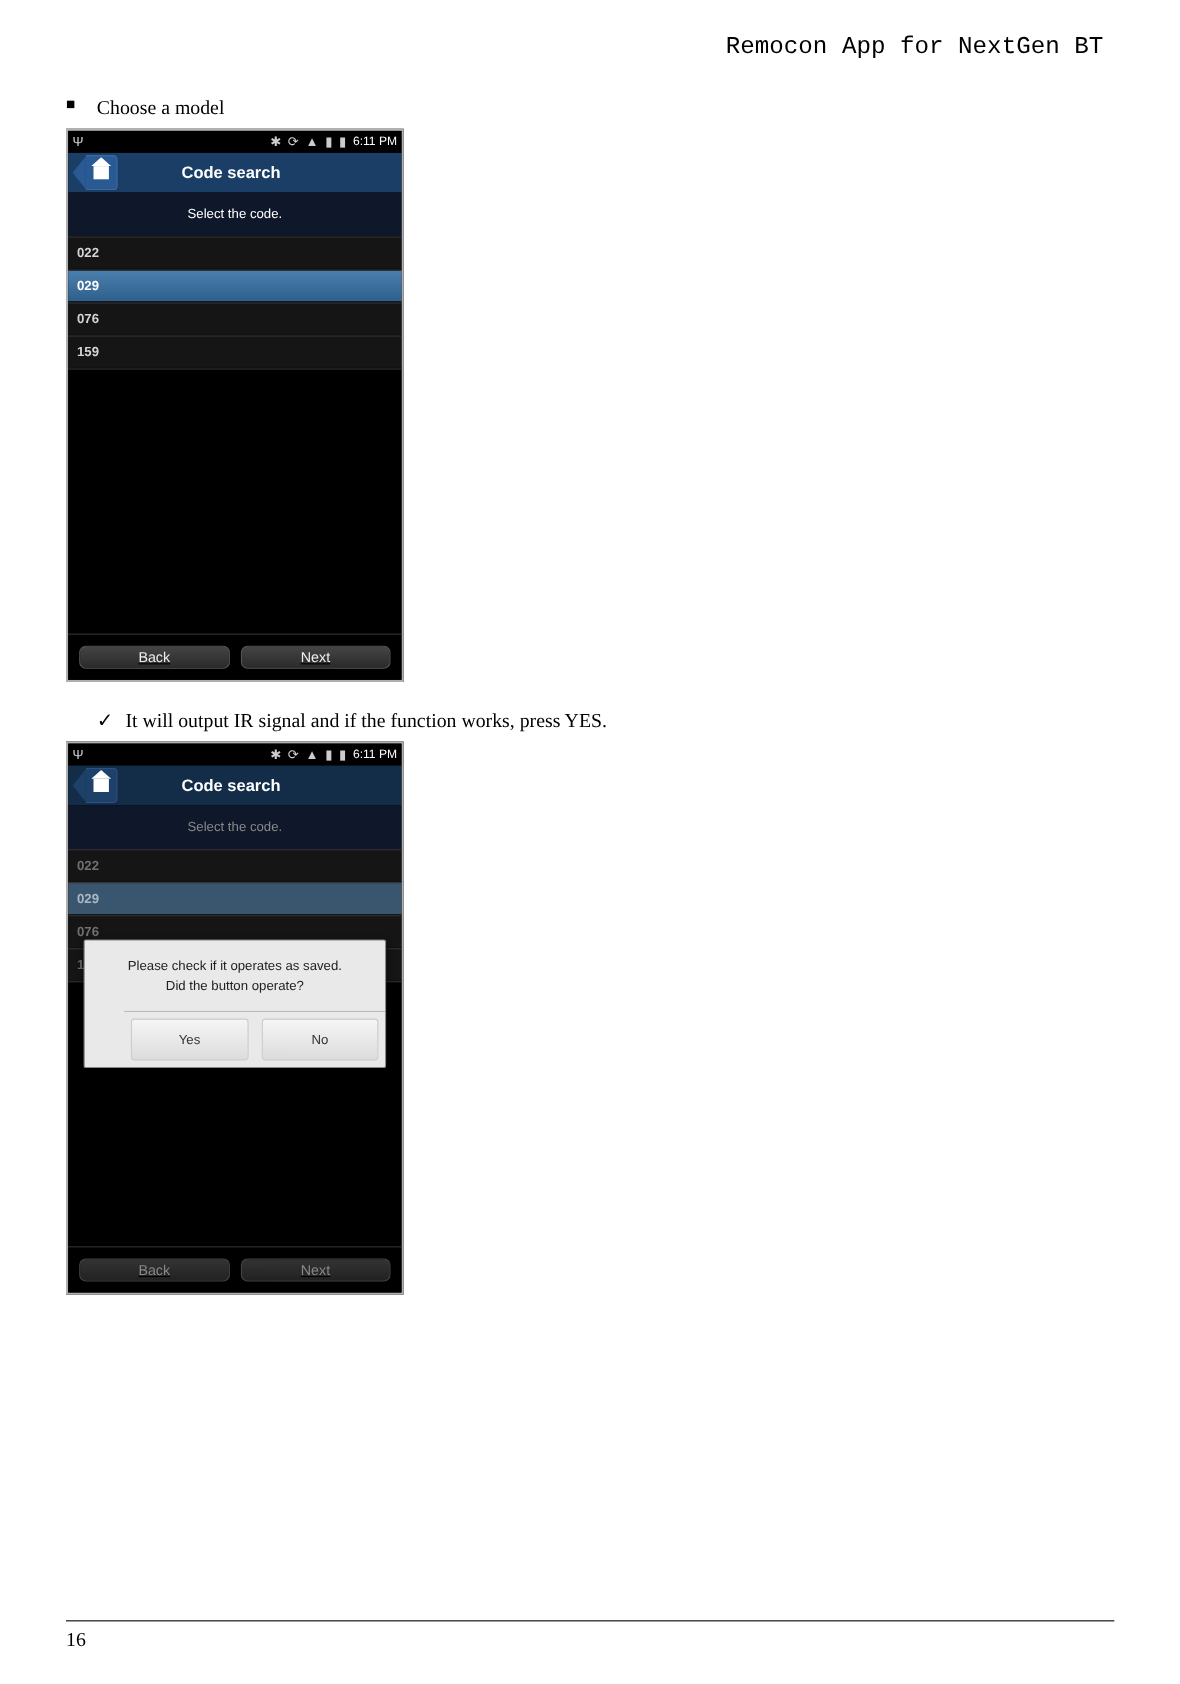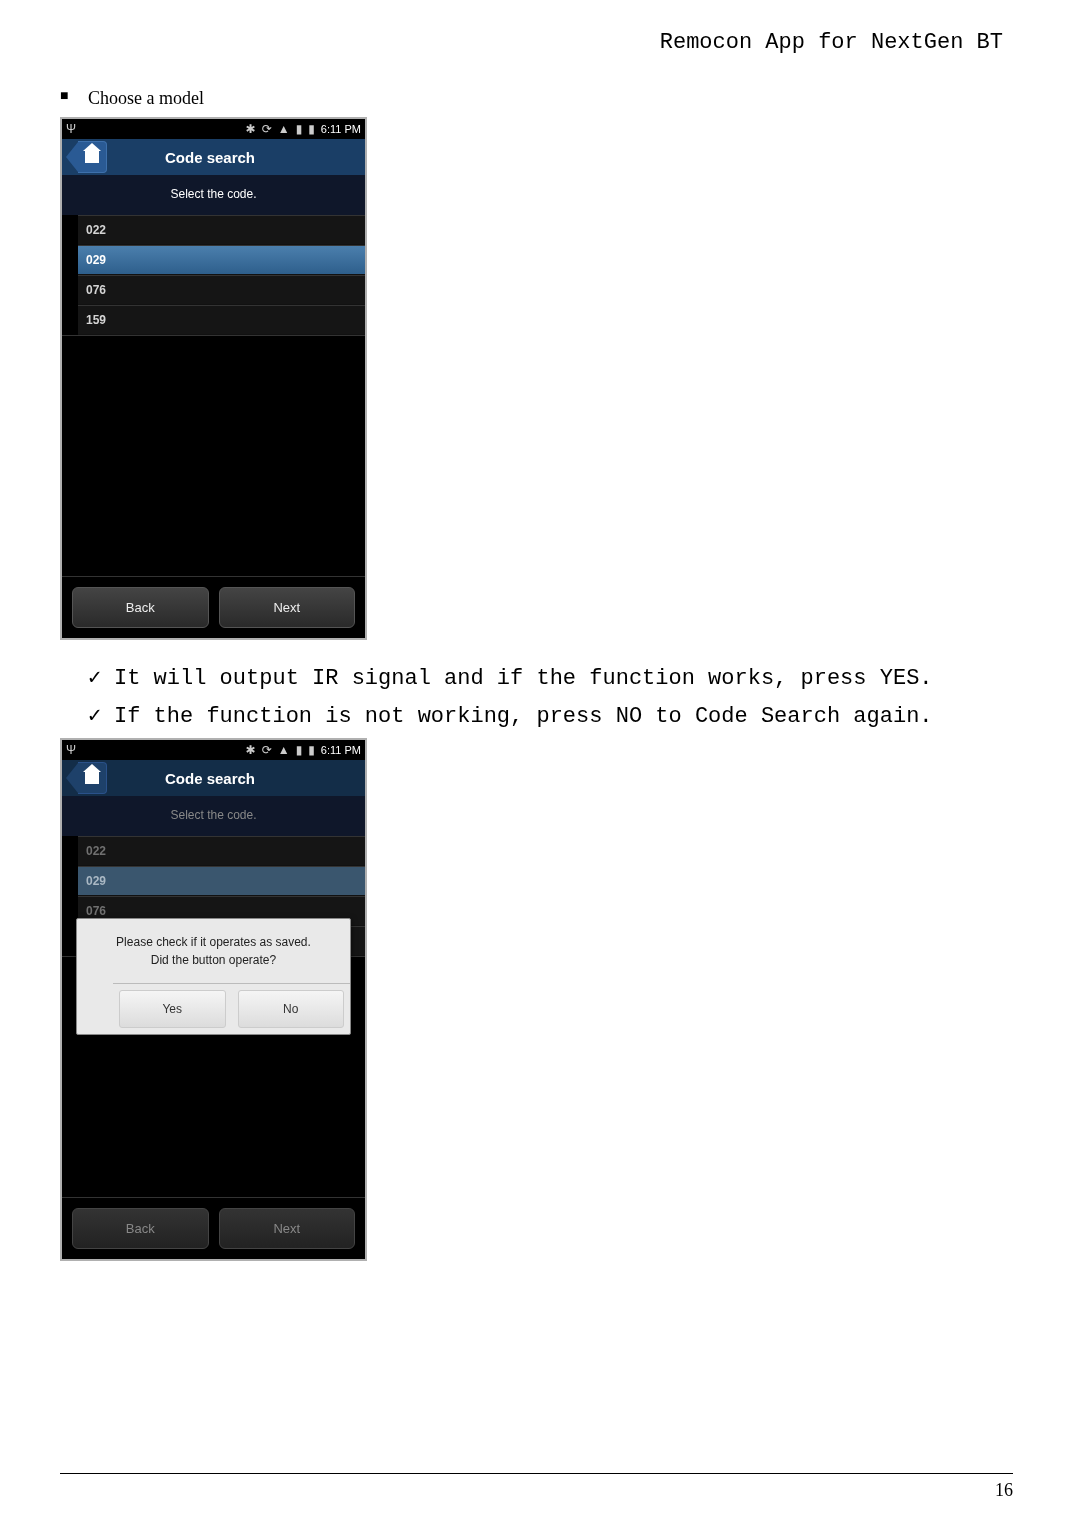--- a/index.html
+++ b/index.html
@@ -6,55 +6,55 @@
   .page { width:1073px; height:1531px; margin:0 auto; position:relative; box-sizing:border-box; padding:40px 60px 40px 60px; }
   .doc-header { text-align:right; font-size:22px; font-family:Liberation Mono, monospace; padding-right:10px; margin-top:-10px;}
   .content { margin-top:30px; }
   .row { display:flex; margin-bottom:18px;flex-direction:column; }
   .text-col { flex:1 1 auto; padding-right:10px; }
   .phone-col { flex:0 0 303px; }
   ul.square { list-style:none; padding:0; margin:0; }
   ul.square > li { position:relative; padding-left:28px; font-size:18px; margin-bottom:5px; line-height:1.5; }
   ul.square > li::before { content:"■"; position:absolute; left:0; top:0px; font-size:14px; }
   ul.check { list-style:none; padding:0; margin:4px 0 0 28px; }
-  ul.check > li { position:relative; padding-left:26px; font-size:22px; line-height:1.5; margin-bottom:5px; text-align:justify;font-family:Liberation Mono, monospace; }
+  ul.check > li { position:relative; padding-left:26px; font-size:18px; line-height:1.5; margin-bottom:5px; text-align:justify; }
   ul.check > li::before { content:"✓"; position:absolute; left:0; top:0px; }
   
   .phone { width:303px; background:#000; border:2px solid #b0b0b0; font-family:Arial, Helvetica, sans-serif; }
   .statusbar { height:20px; background:#000; color:#fff; display:flex; align-items:center; justify-content:space-between; font-size:11px; padding:0 4px; }
   .statusbar .left { display:flex; gap:6px; align-items:center;}
   .statusbar .right { display:flex; gap:6px; align-items:center;}
   .sb-icon { color:#ccc; font-size:12px; }
   .appbar { height:36px; background:#1a3e66; display:flex; align-items:center; color:#fff; font-size:14px; font-weight:bold;}
   .back-chip { display:flex; align-items:center; height:30px; margin-left:4px;}
   .back-arrow { width:0; height:0; border-top:15px solid transparent; border-bottom:15px solid transparent; border-right:12px solid #2a5a94;}
   .back-body { width:28px; height:30px; background:#2a5a94; border-radius:0 4px 4px 0; display:flex; align-items:center; justify-content:center; border:1px solid #3e70ab; border-left:none;}
   .home-icon { width:14px; height:12px; background:#fff; position:relative; }
   .home-icon::before{content:"";position:absolute;top:-8px;left:-2px;width:0;height:0;border-left:9px solid transparent;border-right:9px solid transparent;border-bottom:8px solid #fff;}
   .appbar-title { flex:1; text-align:center; padding-right:52px; font-size:15px;}
   .instruction { color:#fff; text-align:center; font-size:12px; padding:12px 0 14px 0; background:#0f172a;}
-  .listitem { height:28px; line-height:28px; padding-left:8px; color:#d4d4d4; font-size:12px; font-weight:bold; border-top:1px solid #333; border-bottom:1px solid #111; background:#151515;margin-left:16px;}
+  .listitem { height:28px; line-height:28px; padding-left:8px; color:#d4d4d4; font-size:12px; font-weight:bold; border-top:1px solid #333; border-bottom:1px solid #111; background:#151515;}
   .listitem.selected { background:linear-gradient(#4b7fad,#2e5f8c); color:#fff;}
   .listitem.dim { color:#777; }
   .list-fill { height:240px; background:#000; border-top:1px solid #333;}
-  .bottom-bar { height:62px; background:#000; display:flex; gap:10px; padding:10px; box-sizing:border-box; border-top:1px solid #333;}
+  .bottom-bar { height:42px; background:#000; display:flex; gap:10px; padding:10px; box-sizing:border-box; border-top:1px solid #333;text-decoration:underline;}
   .p-btn { flex:1; background:linear-gradient(#444,#2a2a2a); border:1px solid #555; border-radius:6px; color:#eee; font-size:13px; display:flex; align-items:center; justify-content:center; }
   .phone-rel { position:relative; }
   .dialog { position:absolute; top:178px; left:14px; right:14px; background:#e9e9e9; border:1px solid #888; border-radius:2px; box-shadow:0 2px 6px rgba(0,0,0,0.6); font-family:Arial, sans-serif;}
   .dlg-text { padding:14px 0; font-size:12px; color:#222; text-align:center; line-height:1.5;}
   .dlg-btns { display:flex; border-top:1px solid #bbb;margin-left:36px;}
   .dlg-btn { flex:1; height:36px; display:flex; align-items:center; justify-content:center; font-size:12px; color:#333; border:1px solid #ccc; margin:6px; border-radius:3px; background:linear-gradient(#f5f5f5,#dcdcdc);}
   .dimlist .listitem { color:#707070; }
   .dimlist .listitem.selected { background:#3a566e; color:#aab8c4;}
   .dim-instr { color:#888;}
   .dim-btn { background:linear-gradient(#333,#222); color:#888; border-color:#444;}
   .dim-appbar { background:#132d48;}
   .dim-back-body{background:#1e416a;border-color:#2a518a;}
   .dim-back-arrow{border-right-color:#1e416a;}
-  .page-footer { position:absolute; bottom:30px; left:60px; right:60px; text-align:right; border-top:1px solid #000; padding-top:6px; font-size:18px;}
+  .page-footer { position:absolute; bottom:30px; left:60px; right:60px; text-align:left; border-top:1px solid #000; padding-top:6px; font-size:18px;}
 </style>
 </head>
 <body>
 
 <div class="page">
   <div class="doc-header">Remocon App for NextGen BT</div>
 
   <div class="content">
 
     <div class="row">
@@ -100,21 +100,20 @@
             <div class="p-btn">Next</div>
           </div>
         </div>
       </div>
     </div>
 
     <div class="row">
       <div class="text-col">
         <ul class="check">
           <li>It will output IR signal and if the function works, press YES.</li>
-          <li>If the function is not working, press NO to Code Search again.</li>
         </ul>
       </div>
       <div class="phone-col">
         <div class="phone phone-rel">
           <div class="statusbar">
             <div class="left">
               <span class="sb-icon">Ψ</span>
             </div>
             <div class="right">
               <span class="sb-icon">✱</span>

